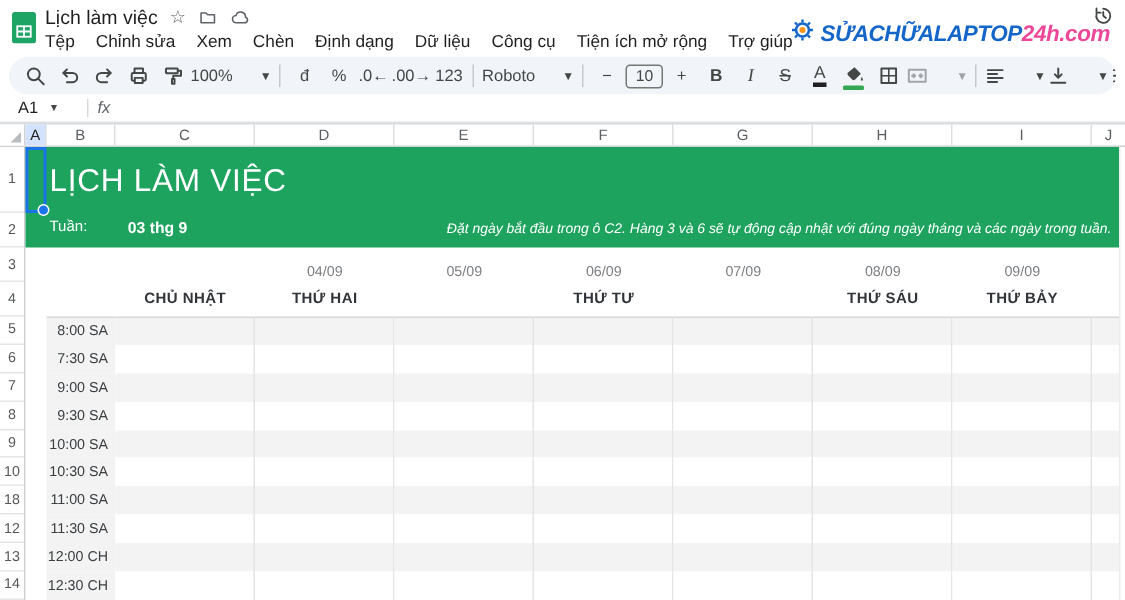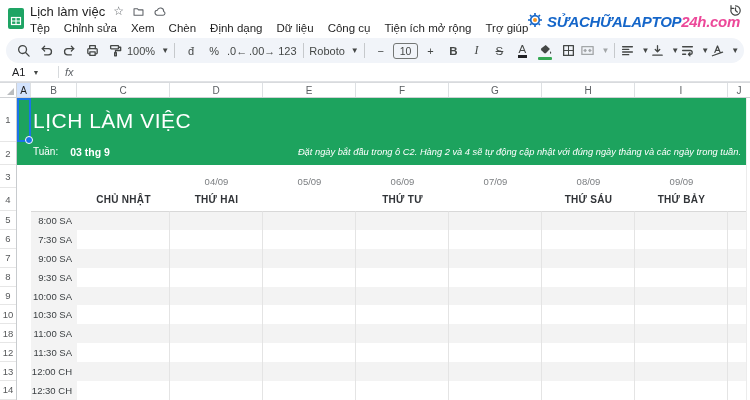--- a/index.html
+++ b/index.html
@@ -16,21 +16,21 @@
   .title-ico { color:#5f6368; font-size:12px; line-height:12px; display:inline-flex; }
   #menubar { display:flex; align-items:center; height:16px; margin-left:-7px; }
   .menu-item { font-size:11.5px; color:#1f1f1f; padding:0 7px; cursor:default; border-radius:4px; }
   #brand { position:absolute; right:10px; top:12px; display:flex; align-items:center; gap:4px; font-style:italic; font-weight:bold; font-size:15px; letter-spacing:-0.3px; }
   #brand .blue { color:#1566c9; }
   #brand .orange { color:#ec4899; }
   #history-btn { position:absolute; right:6px; top:3px; width:16px; height:16px; color:#444746; }
 
   
   #toolbar { position:absolute; left:6px; top:38px; width:738px; height:25px; background:#f1f4f9; border-radius:13px; display:flex; align-items:center; padding:0 6px; gap:1px; overflow:hidden; }
-  .tbtn { min-width:22px; height:21px; display:flex; align-items:center; justify-content:center; border-radius:4px; color:#444746; font-size:11px; gap:5px; flex:0 0 auto; }
+  .tbtn { min-width:22px; height:21px; display:flex; align-items:center; justify-content:center; border-radius:4px; color:#444746; font-size:11px; gap:17px; flex:0 0 auto; }
   .tbtn svg { display:block; }
   .tbtn .lbl { white-space:nowrap; }
   .tbtn.bold .lbl { font-weight:bold; font-size:11.5px; }
   .tbtn.italic .lbl { font-style:italic; font-family:"Liberation Serif",serif; font-size:12px; }
   .tbtn.strike .lbl { text-decoration:line-through; font-size:11.5px; }
   .tbtn.underbar .lbl { border-bottom:3px solid #202124; line-height:11px; font-size:11.5px; padding:0 1px; }
   .tbtn.accentbar { position:relative; }
   .tbtn.accentbar::after { content:""; position:absolute; left:4px; right:4px; bottom:1px; height:3px; background:#34a853; border-radius:1px; }
   .tbtn.boxed .lbl { border:1px solid #747775; border-radius:3px; padding:1px 6px; font-size:10.5px; background:#fff0; }
   .tbtn.muted { opacity:.45; }
@@ -56,21 +56,21 @@
   #rowheaders { position:absolute; left:0; top:98px; width:17px; height:302px; background:#fff; border-right:1px solid #c8cbce; }
   .rh { width:100%; display:flex; align-items:center; justify-content:center; font-size:9.5px; color:#56585a; border-bottom:1px solid #e6e6e6; }
 
   
   #grid { position:absolute; left:17px; top:98px; width:733px; height:302px; display:grid;
           grid-template-columns:14px 46px repeat(7,93px) minmax(0,1fr);
           grid-template-rows:44px 23px 23px 23px repeat(10,18.9px); background:#fff; }
   #banner { position:relative; overflow:hidden; color:#fff; }
   #sheet-title { position:absolute; left:16px; top:11px; font-size:21px; letter-spacing:.5px; white-space:nowrap; }
   #week-row { position:absolute; left:16px; top:48px; font-size:10px; display:flex; }
-  #week-value { font-weight:bold; font-size:10.5px; margin-left:12px; }
+  #week-value { font-weight:bold; font-size:10.5px; margin-left:27px; }
   #banner-note { position:absolute; right:9px; top:49px; font-size:9.3px; font-style:italic; white-space:nowrap; }
   .datecell { display:flex; align-items:flex-end; justify-content:center; padding-bottom:1px; font-size:9.5px; color:#7b7e81; }
   .namecell { display:flex; align-items:center; justify-content:center; font-size:10px; font-weight:bold; color:#313438; letter-spacing:.3px; }
   .timecell { background:#f3f3f3; display:flex; align-items:center; justify-content:flex-end; padding-right:5px; font-size:9.5px; color:#3c4043; }
   .daycell { background:#fff; }
   .daycell.odd { background:#f3f3f3; }
   .daycell.bline { border-right:1px solid #e4e4e4; }
   .rowtop { border-top:1px solid #d8d8d8; }
   #selection { position:absolute; left:0; top:0; width:14px; height:44px; border:2px solid #1a73e8; pointer-events:none; }
   #selection::after { content:""; position:absolute; right:-4px; bottom:-4px; width:6px; height:6px; border-radius:50%; background:#1a73e8; border:1px solid #fff; }
@@ -332,21 +332,21 @@
       <div class="rh" style="height: 18.9px;">14</div>
     </div>
 
   <div id="grid">
     <div id="banner" style="grid-column:1/11;grid-row:1/3;background:#1da35e;">
       <div id="sheet-title">LỊCH LÀM VIỆC</div>
       <div id="week-row">
         <span id="week-label">Tuần:</span>
         <span id="week-value">03 thg 9</span>
       </div>
-      <div id="banner-note">Đặt ngày bắt đầu trong ô C2. Hàng 2 và 4 sẽ tự động cập nhật với đúng ngày tháng và các ngày trong tuần.</div>
+      <div id="banner-note">Đặt ngày bắt đầu trong ô C2. Hàng 3 và 6 sẽ tự động cập nhật với đúng ngày tháng và các ngày trong tuần.</div>
     </div>
     <div id="selection"></div>
       <div class="namecell" style="grid-area: 4 / 3;">CHỦ NHẬT</div>
       <div class="datecell" style="grid-area: 3 / 4;">04/09</div>
       <div class="namecell" style="grid-area: 4 / 4;">THỨ HAI</div>
       <div class="datecell" style="grid-area: 3 / 5;">05/09</div>
       <div class="datecell" style="grid-area: 3 / 6;">06/09</div>
       <div class="namecell" style="grid-area: 4 / 6;">THỨ TƯ</div>
       <div class="datecell" style="grid-area: 3 / 7;">07/09</div>
       <div class="datecell" style="grid-area: 3 / 8;">08/09</div>

